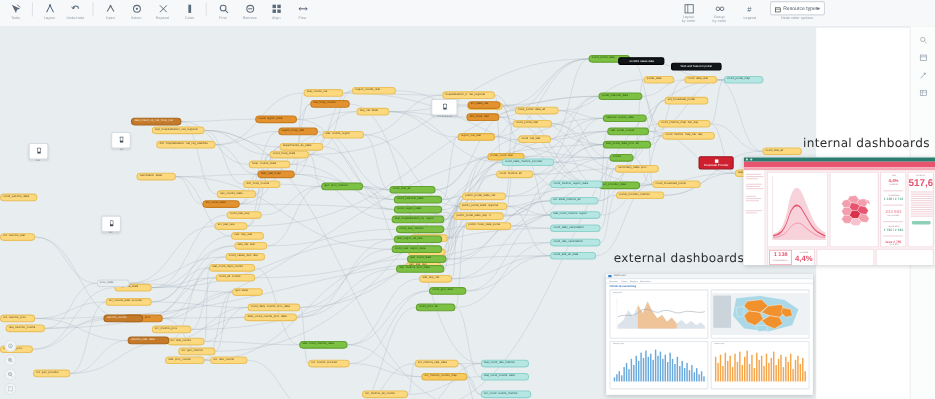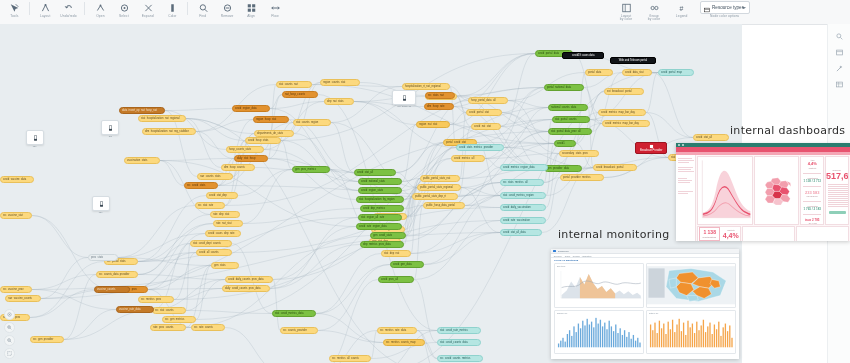--- a/index.html
+++ b/index.html
@@ -932,21 +932,21 @@
       </div>
       <div class="zbtn">
         <svg width="5" height="5" viewBox="0 0 16 16">
             <rect x="2" y="2" width="12" height="12" fill="none" stroke="currentColor" stroke-width="1.6" stroke-dasharray="3 2"></rect>
           </svg>
       </div>
     </div>
   </div>
 
   <div class="hand" id="lab-ext">internal dashboards</div>
-  <div class="hand" id="lab-int">internal monitoring</div>
+  <div class="hand" id="lab-int">external dashboards</div>
 
   <div class="dash" id="dash-ext">
     <div class="d-bar">
       <div class="dotr"></div>
         <div class="dotr"></div>
     </div>
     <div class="d-pink"></div>
     <div class="d-pink2"></div>
     <div class="d-body">
       <div class="d-side">
@@ -1000,21 +1000,21 @@
             <div class="d-sline" style="width:80%;margin-top:3px;"></div>
             <div class="kpi-s" style="color:#f29ead;font-size:4px;margin-top:2px;">233 583</div>
             <div class="kpi-lbl">cas cumulés</div>
             <div class="d-sline" style="width:80%;margin-top:3px;"></div>
             <div class="kpi-lbl" style="margin-top:2px;">réanimation</div>
             <div class="kpi-s" style="color:#5aa58f;">1 765 / 2 183</div>
             <div class="d-sline" style="width:80%;margin-top:3px;"></div>
             <div class="kpi-s" style="margin-top:2px;">taux 2 785</div>
             <div class="kpi-lbl">sur 4 800</div>
           </div>
-          <div class="card" style="flex:.6;display:flex;flex-direction:column;align-items:center;padding-top:12px;">
+          <div class="card" style="flex:.6;display:flex;flex-direction:column;align-items:center;padding-top:2px;">
             <div class="kpi-lbl">incidence</div>
             <div class="big-num">517,6</div>
             <div style="width:90%;margin-top:2px;">
               <div class="d-sline" style="width:100%"></div>
                 <div class="d-sline" style="width:100%"></div>
               <div class="d-sline" style="width:100%"></div>
                 <div class="d-sline" style="width:100%"></div>
               <div class="d-sline" style="width:100%"></div>
                 <div class="d-sline" style="width:100%"></div>
               <div class="d-sline" style="width:100%"></div>

